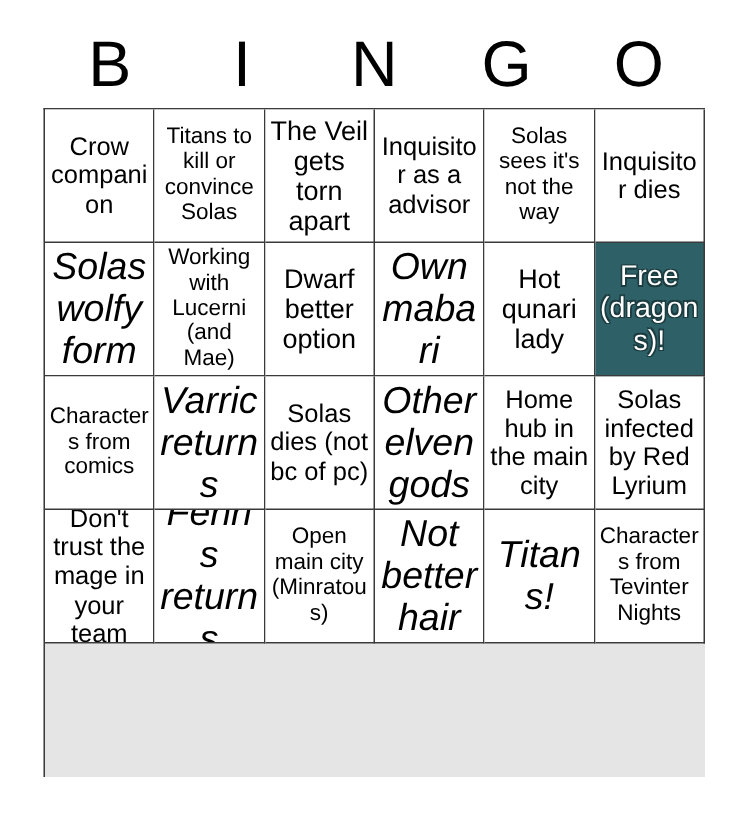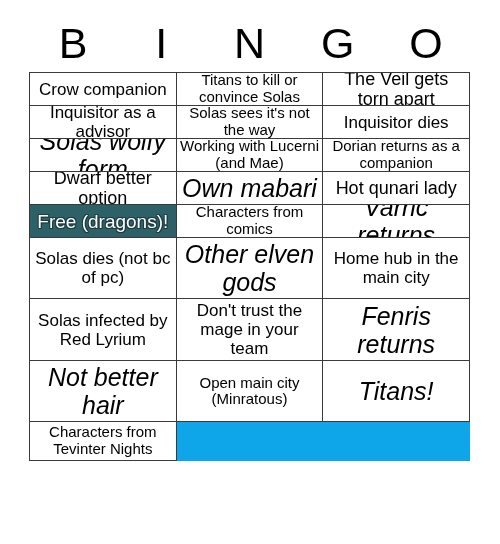--- a/index.html
+++ b/index.html
@@ -43,28 +43,28 @@
     letter-spacing: 0px;
     color: #000000;
   }
 
   
   #bingo-grid {
     position: absolute;
     left: 29px;
     top: 72px;
     width: 441px;
-    height: 389px;
+    height: 446px;
     display: grid;
-    grid-template-columns: repeat(3, 1fr);
+    grid-template-columns: repeat(6, 1fr);
     grid-template-rows: repeat(5, 1fr);
     border-top: 1.5px solid #3a3a3a;
     border-left: 1.5px solid #3a3a3a;
     box-sizing: border-box;
-    background: #0ea5e9;
+    background: #e5e5e5;
   }
   .cell {
     border-right: 1.5px solid #3a3a3a;
     border-bottom: 1.5px solid #3a3a3a;
     box-sizing: border-box;
     display: flex;
     align-items: center;
     justify-content: center;
     text-align: center;
     padding: 2px 3px;
@@ -132,23 +132,20 @@
       </div>
       <div class="cell fs-md">
         <span class="cell-text">Inquisitor dies</span>
       </div>
       <div class="cell fs-xl">
         <span class="cell-text">Solas wolfy form</span>
       </div>
       <div class="cell fs-sm">
         <span class="cell-text">Working with Lucerni (and Mae)</span>
       </div>
-      <div class="cell fs-sm">
-        <span class="cell-text">Dorian returns as a companion</span>
-      </div>
       <div class="cell fs-lg">
         <span class="cell-text">Dwarf better option</span>
       </div>
       <div class="cell fs-xl">
         <span class="cell-text">Own mabari</span>
       </div>
       <div class="cell fs-lg">
         <span class="cell-text">Hot qunari lady</span>
       </div>
       <div class="cell fs-sm marked">
@@ -171,25 +168,25 @@
       </div>
       <div class="cell fs-md">
         <span class="cell-text">Solas infected by Red Lyrium</span>
       </div>
       <div class="cell fs-md">
         <span class="cell-text">Don't trust the mage in your team</span>
       </div>
       <div class="cell fs-xl">
         <span class="cell-text">Fenris returns</span>
       </div>
+      <div class="cell fs-sm">
+        <span class="cell-text">Open main city (Minratous)</span>
+      </div>
       <div class="cell fs-xl">
         <span class="cell-text">Not better hair</span>
-      </div>
-      <div class="cell fs-sm">
-        <span class="cell-text">Open main city (Minratous)</span>
       </div>
       <div class="cell fs-xl">
         <span class="cell-text">Titans!</span>
       </div>
       <div class="cell fs-sm">
         <span class="cell-text">Characters from Tevinter Nights</span>
       </div>
     </div>
 
 </div>

